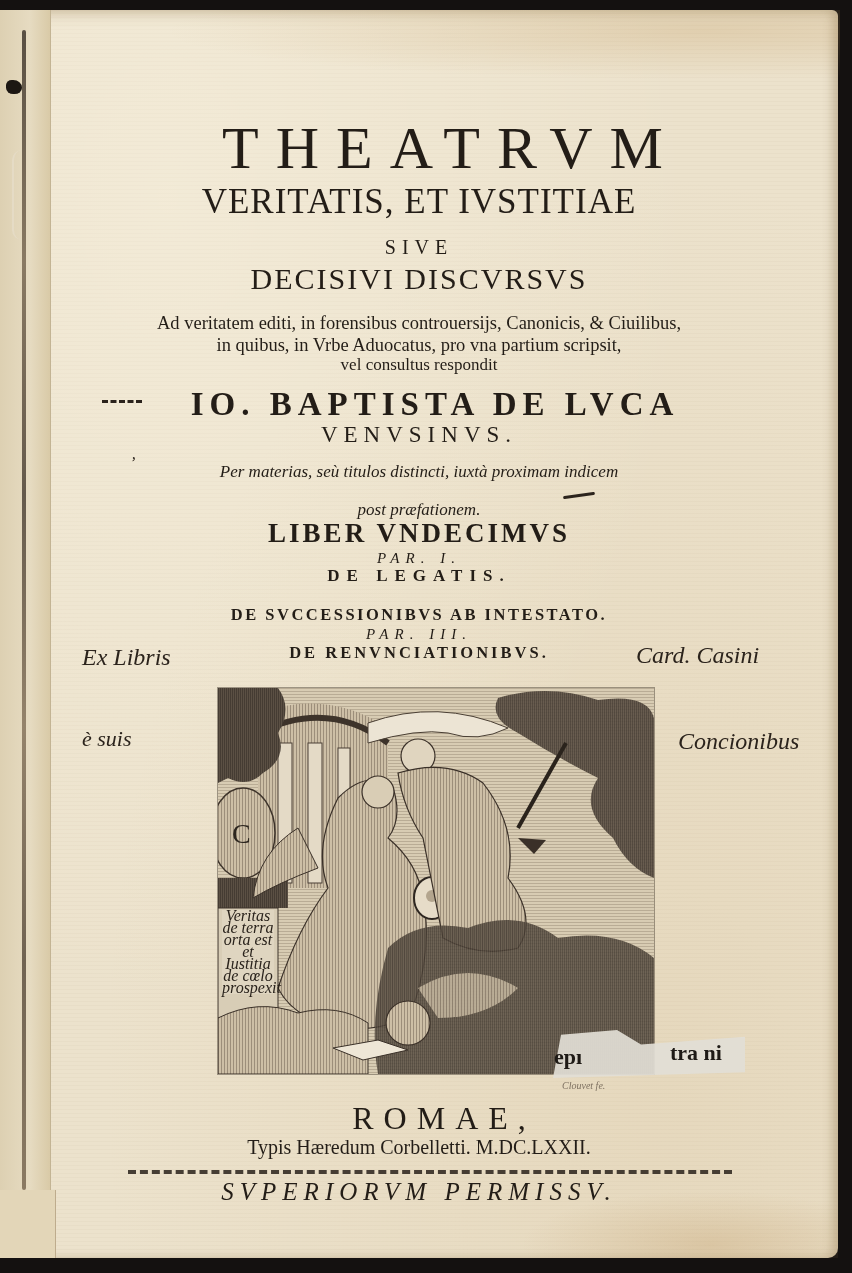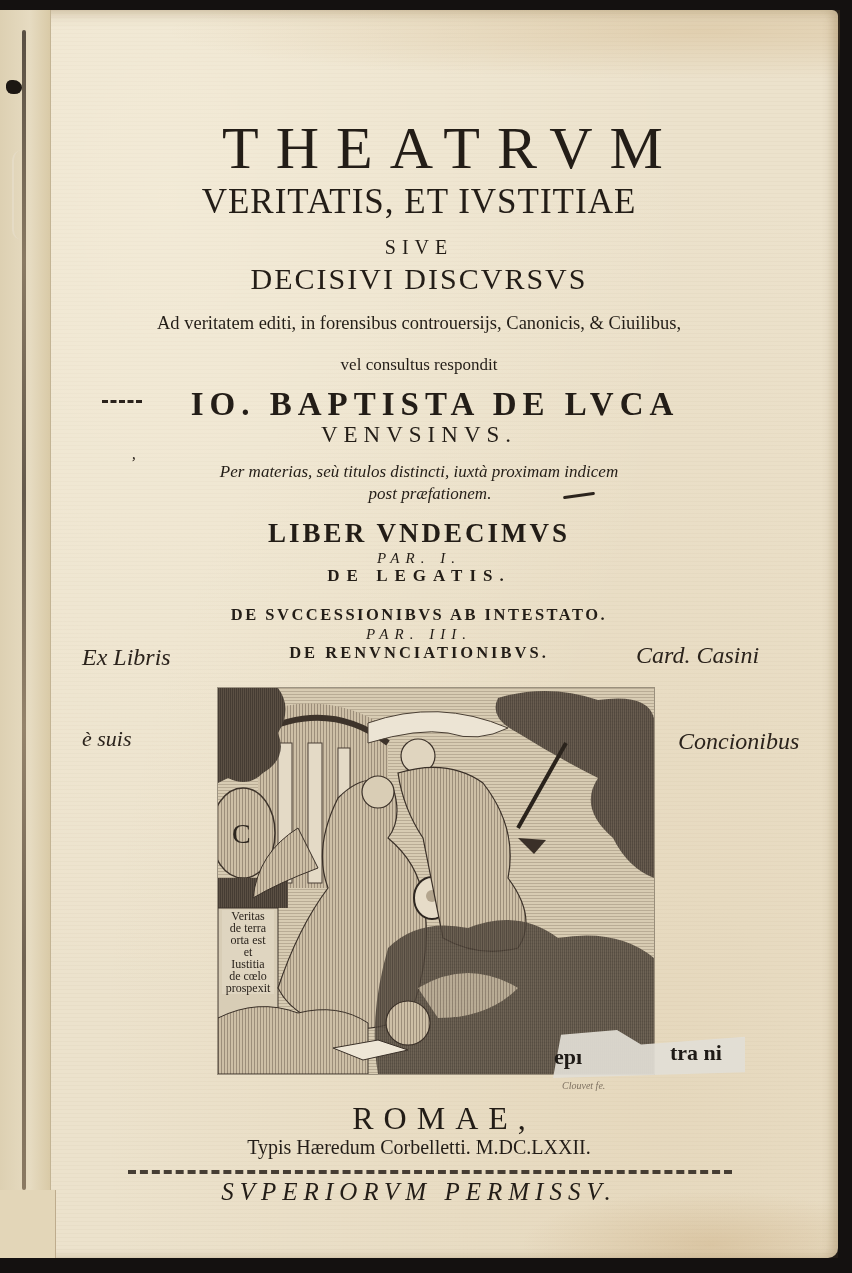--- a/index.html
+++ b/index.html
@@ -60,21 +60,21 @@
     .sive { top: 226px; font-size: 20px; letter-spacing: 6px; }
     .decisivi { top: 252px; font-size: 30px; letter-spacing: 2px; }
     .desc { font-size: 18.5px; line-height: 22px; }
     .desc1 { top: 302px; }
     .desc2 { top: 324px; }
     .desc3 { top: 344px; font-size: 17px; }
     .author { top: 376px; font-size: 33px; letter-spacing: 6px; font-weight: bold; padding-left: 16px; }
     .author-dash { position: absolute; left: 102px; top: 390px; width: 40px; height: 3px; border-top: 3px dashed #2a221b; }
     .venusinus { top: 412px; font-size: 23px; letter-spacing: 6px; }
     .per1 { top: 452px; font-size: 17px; font-style: italic; }
-    .per2 { top: 474px; font-size: 17px; font-style: italic; padding-left: 11px; }
+    .per2 { top: 490px; font-size: 17px; font-style: italic; }
     .ink-stroke { position: absolute; left: 563px; top: 484px; width: 32px; height: 3px; background: #2c241d; border-radius: 2px; transform: rotate(-8deg); }
     .liber { top: 508px; font-size: 27px; letter-spacing: 3px; font-weight: bold; }
     .par { font-size: 15px; font-style: italic; letter-spacing: 6px; }
     .par1 { top: 540px; }
     .par2 { top: 578px; }
     .par3 { top: 616px; }
     .sec { font-size: 16.5px; letter-spacing: 4px; font-weight: bold; }
     .sec1 { top: 556px; font-size: 17px; letter-spacing: 7px; }
     .sec2 { top: 595px; letter-spacing: 2.5px; }
     .sec3 { top: 633px; letter-spacing: 3px; }
@@ -87,21 +87,21 @@
     .hand-tick { left: 130px; top: 444px; font-size: 16px; }
 
     .engraving {
       position: absolute; left: 218px; top: 678px; width: 436px; height: 386px;
       background: #cfc4ad; overflow: hidden;
       box-shadow: 0 0 0 1px rgba(60,50,40,0.45);
     }
     .engraving svg { display: block; }
     .engraving-caption {
       position: absolute; left: 4px; top: 222px; width: 52px;
-      font-size: 12px; line-height: 12px; color: #2a231c; text-align: center;
+      font-style: italic; font-size: 16px; line-height: 12px; color: #2a231c; text-align: center;
       background: rgba(230,220,200,0.55);
     }
     .label-patch {
       position: absolute; left: 545px; top: 1020px; width: 200px; height: 48px;
       background: rgba(226,222,214,0.92);
       clip-path: polygon(8% 10%, 36% 0%, 48% 30%, 100% 14%, 100% 88%, 4% 100%);
     }
     .label-text-left { position: absolute; left: 554px; top: 1034px; font-size: 22px; color: #1e1a16; font-weight: bold; }
     .label-text-right { position: absolute; left: 670px; top: 1030px; font-size: 22px; color: #1e1a16; font-weight: bold; }
     .engraver { position: absolute; left: 562px; top: 1070px; font-size: 10px; font-style: italic; color: #5a4d40; opacity: 0.75; }
@@ -125,20 +125,21 @@
     <div class="binding-tear"></div>
   </div>
   <div class="bottom-tab"></div>
 
   <div class="text title-main">THEATRVM</div>
   <div class="text title-sub">VERITATIS, ET IVSTITIAE</div>
   <div class="text sive">SIVE</div>
   <div class="text decisivi">DECISIVI DISCVRSVS</div>
 
   <div class="text desc desc1">Ad veritatem editi, in forensibus controuersijs, Canonicis, &amp; Ciuilibus,</div>
+  <div class="text desc desc2">in quibus, in Vrbe Aduocatus, pro vna partium scripsit,</div>
   <div class="text desc desc3">vel consultus respondit</div>
 
   <div class="author-dash"></div>
   <div class="text author">IO. BAPTISTA DE LVCA</div>
   <div class="text venusinus">VENVSINVS.</div>
 
   <div class="text per1">Per materias, seù titulos distincti, iuxtà proximam indicem</div>
   <div class="text per2">post præfationem.</div>
   <div class="ink-stroke"></div>
 

